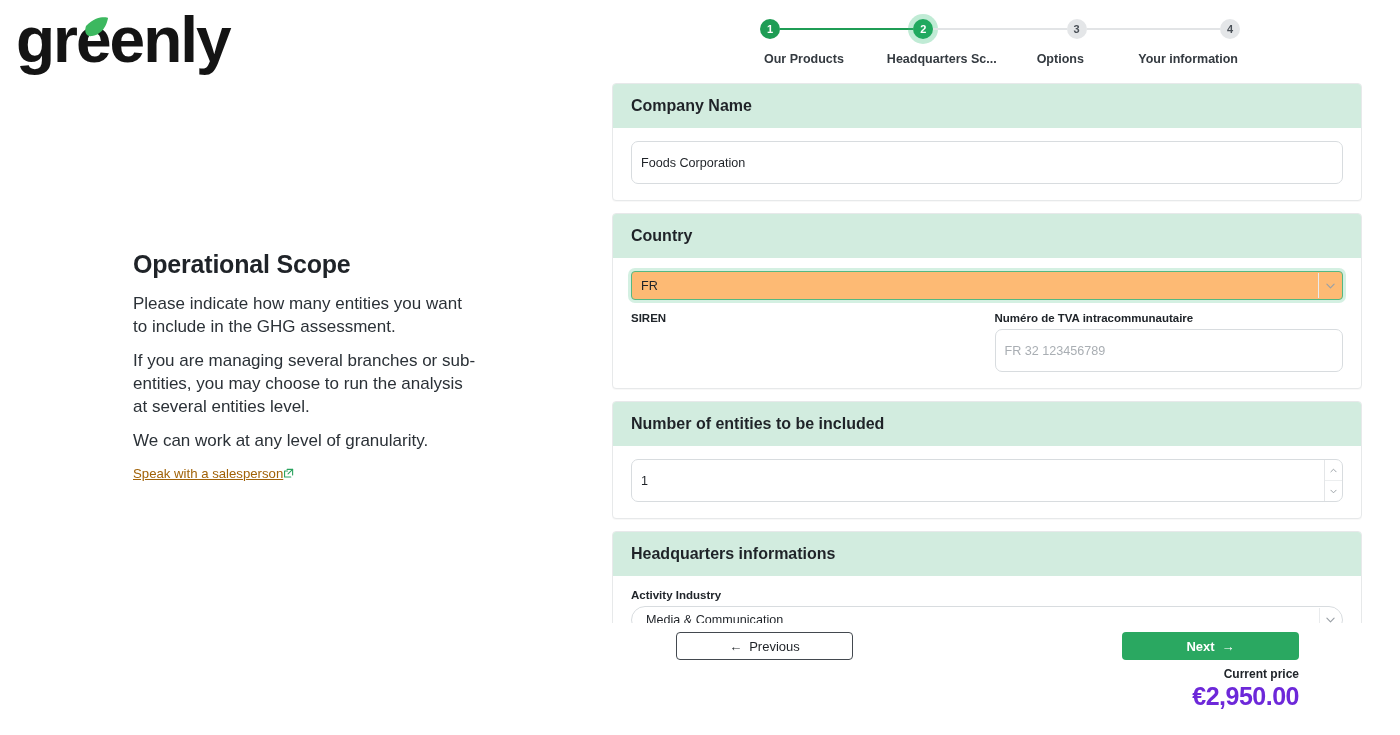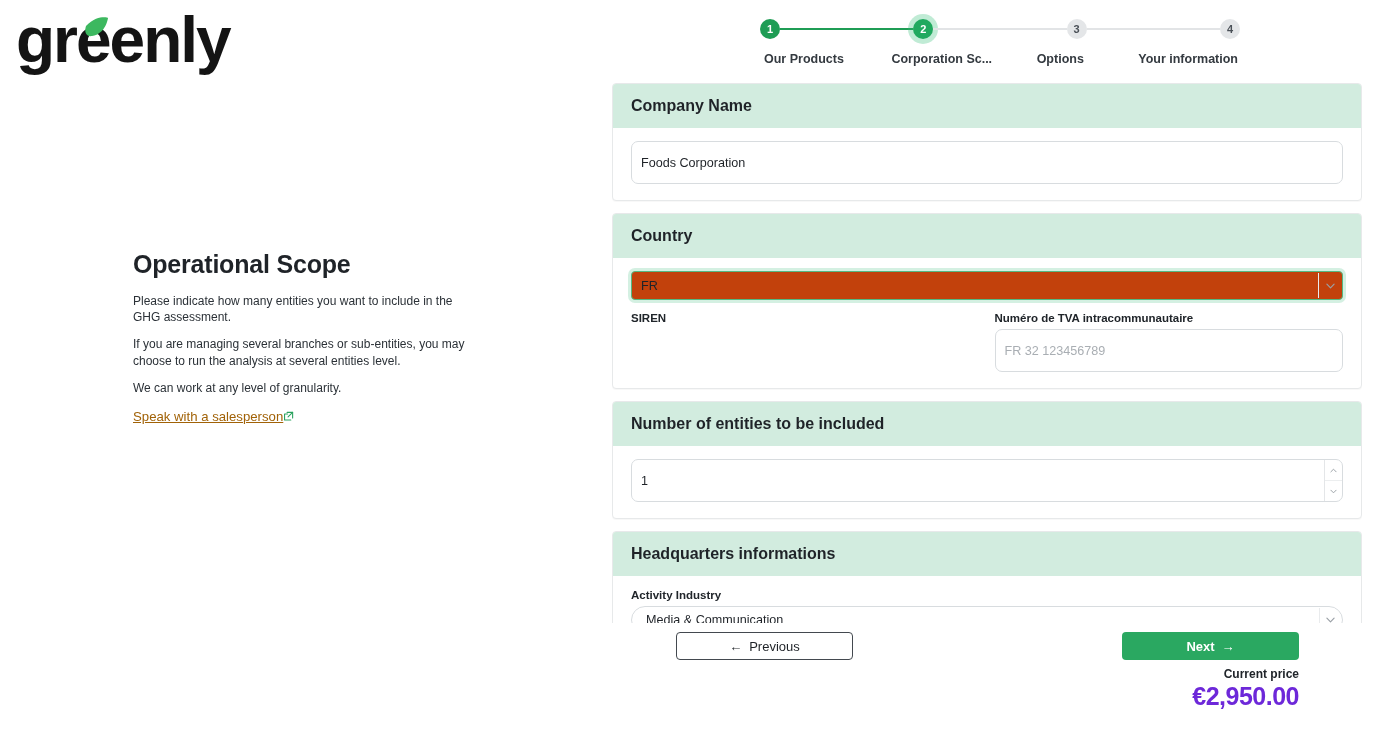--- a/index.html
+++ b/index.html
@@ -96,21 +96,21 @@
   }
   #left-panel h1 {
     margin: 0 0 14px 0;
     font-size: 25px;
     font-weight: bold;
     letter-spacing: -0.2px;
     color: #1f2328;
   }
   #left-panel p {
     margin: 0 0 11px 0;
-    font-size: 12px;
+    font-size: 17px;
     line-height: 1.35;
     color: #2b3137;
   }
   #sales-link {
     display: inline-flex;
     align-items: center;
     font-size: 13.2px;
     color: #a16207;
     text-decoration: underline;
     cursor: pointer;
@@ -167,21 +167,21 @@
   }
   input.txt::placeholder { color: #a9aeb3; }
 
   
   .combo-focus {
     position: relative;
     border: 1px solid #55b882;
     border-radius: 4px;
     box-shadow: 0 0 0 3px rgba(60, 185, 125, 0.22);
     height: 29px;
-    background: #c2410c;
+    background: #fdba74;
     display: flex;
     align-items: center;
     padding: 0 9px;
     box-sizing: border-box;
   }
   .combo-focus .val {
     font-size: 12.6px;
     color: #1f2328;
   }
   .caret {
@@ -325,21 +325,21 @@
     <div class="step-circle done">1</div>
     <div class="step-line filled"></div>
     <div class="step-circle active">2</div>
     <div class="step-line empty"></div>
     <div class="step-circle todo">3</div>
     <div class="step-line empty"></div>
     <div class="step-circle todo">4</div>
   </div>
   <div class="labels-row">
     <span>Our Products</span>
-    <span>Corporation Sc...</span>
+    <span>Headquarters Sc...</span>
     <span>Options</span>
     <span>Your information</span>
   </div>
 </div>
 
 <div id="left-panel">
   <h1>Operational Scope</h1>
   <p>Please indicate how many entities you want to include in the GHG assessment.</p>
   <p>If you are managing several branches or sub-entities, you may choose to run the analysis at several entities level.</p>
   <p>We can work at any level of granularity.</p>

